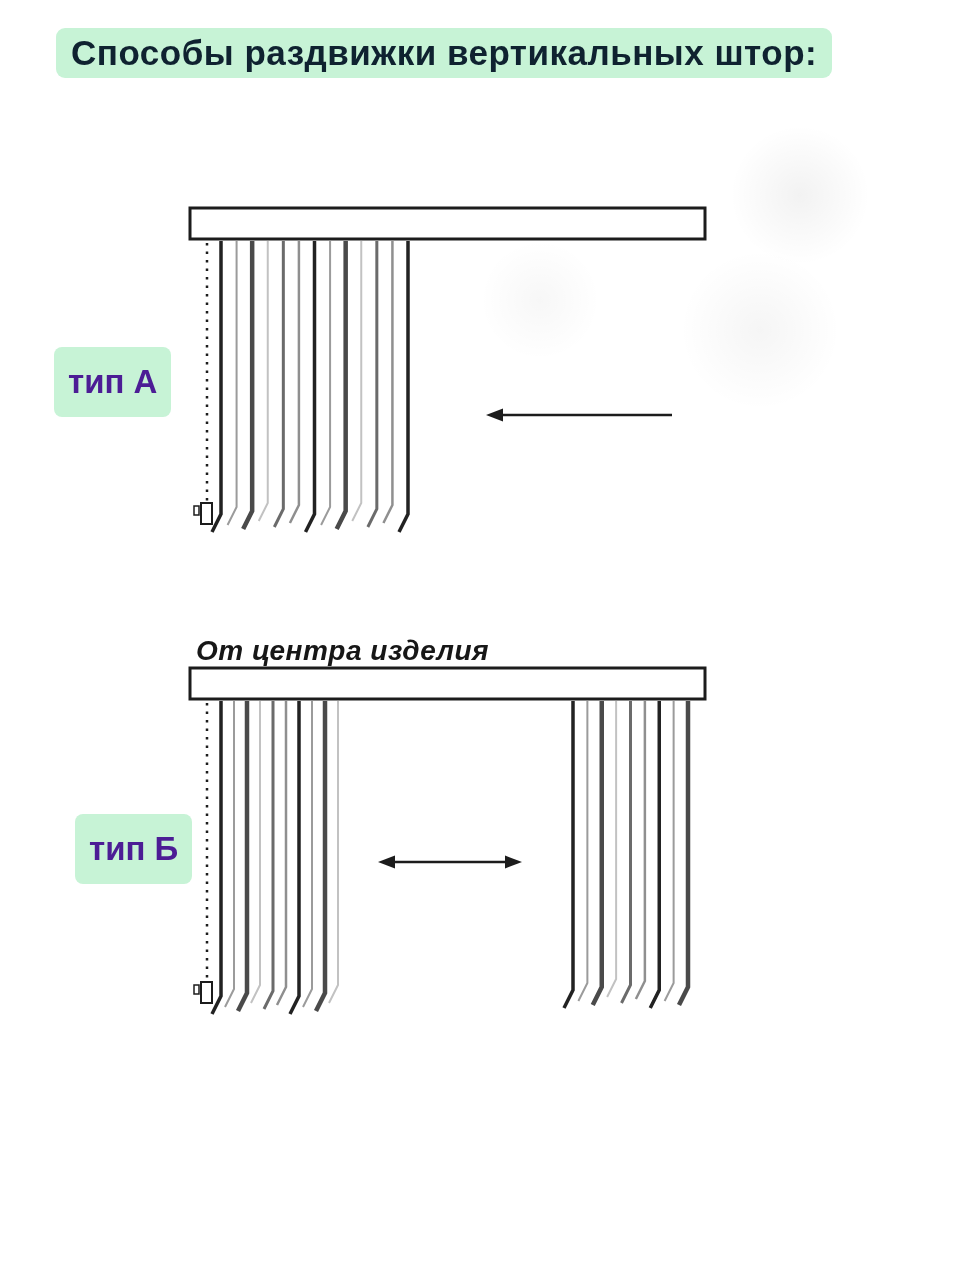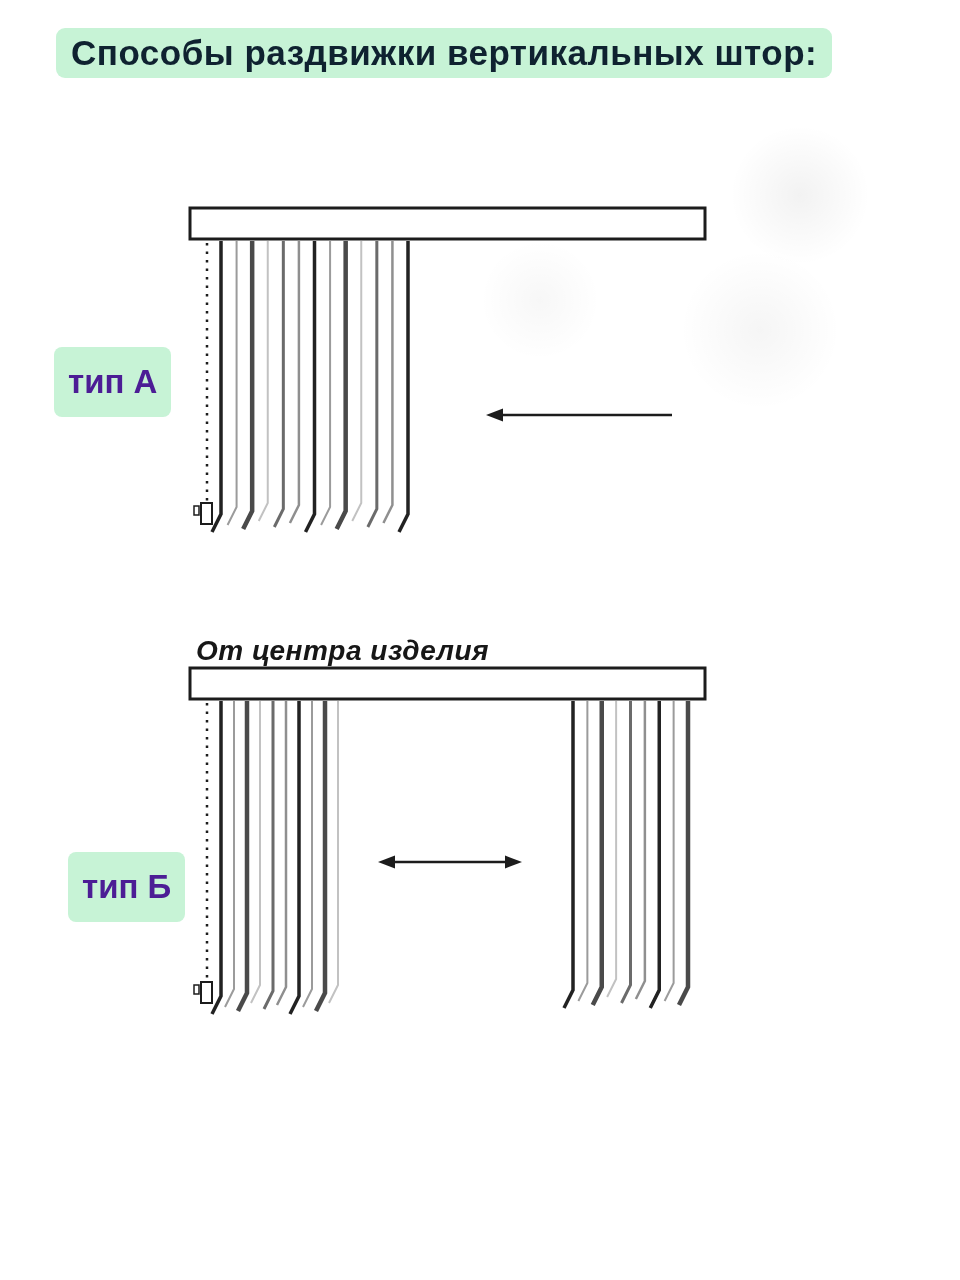--- a/index.html
+++ b/index.html
@@ -37,21 +37,21 @@
     position: absolute;
     font-size: 33px;
     font-weight: 700;
     color: #4c1d95;
     background: #c7f3d6;
     border-radius: 8px;
     padding: 16px 14px;
     white-space: nowrap;
   }
   #label-a { left: 54px; top: 347px; }
-  #label-b { left: 68px; top: 814px; margin-top: 38px; }
+  #label-b { left: 75px; top: 814px; }
   .diagram-heading {
     position: absolute;
     font-size: 28px;
     font-weight: 700;
     font-style: italic;
     color: #171717;
     letter-spacing: 0.5px;
     white-space: nowrap;
   }
   #heading-a { left: 196px; top: 158px; }

